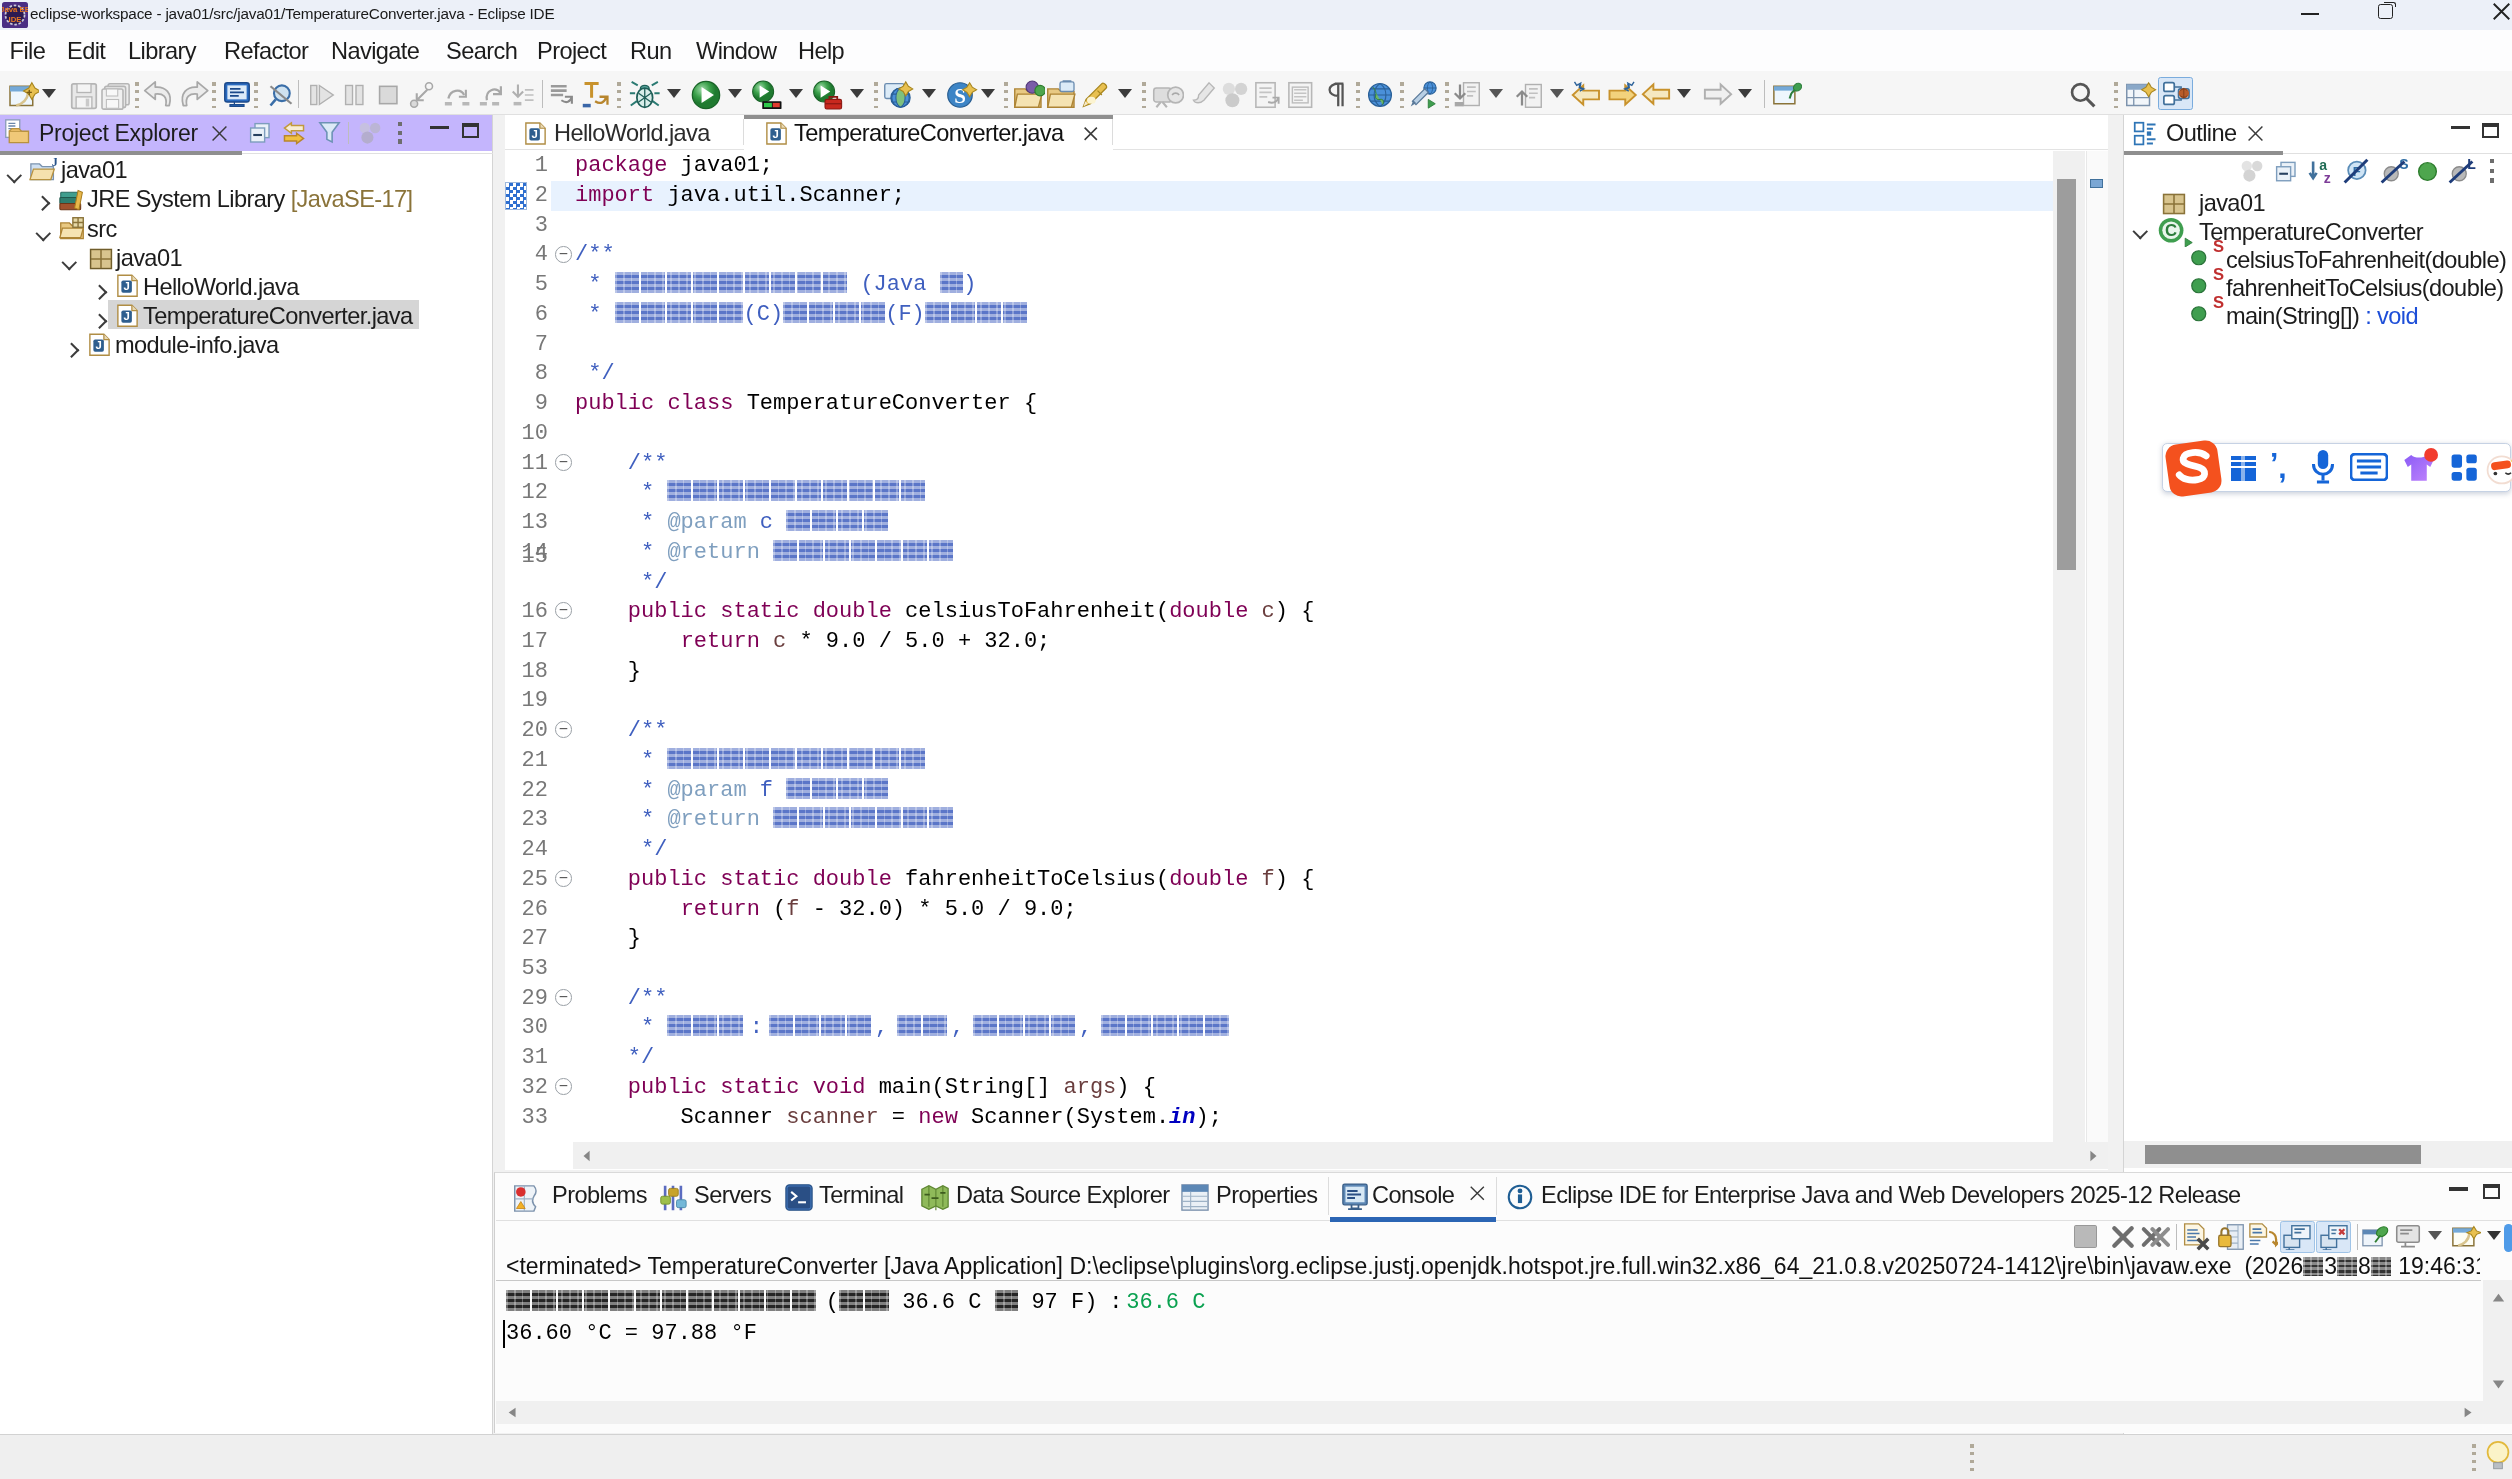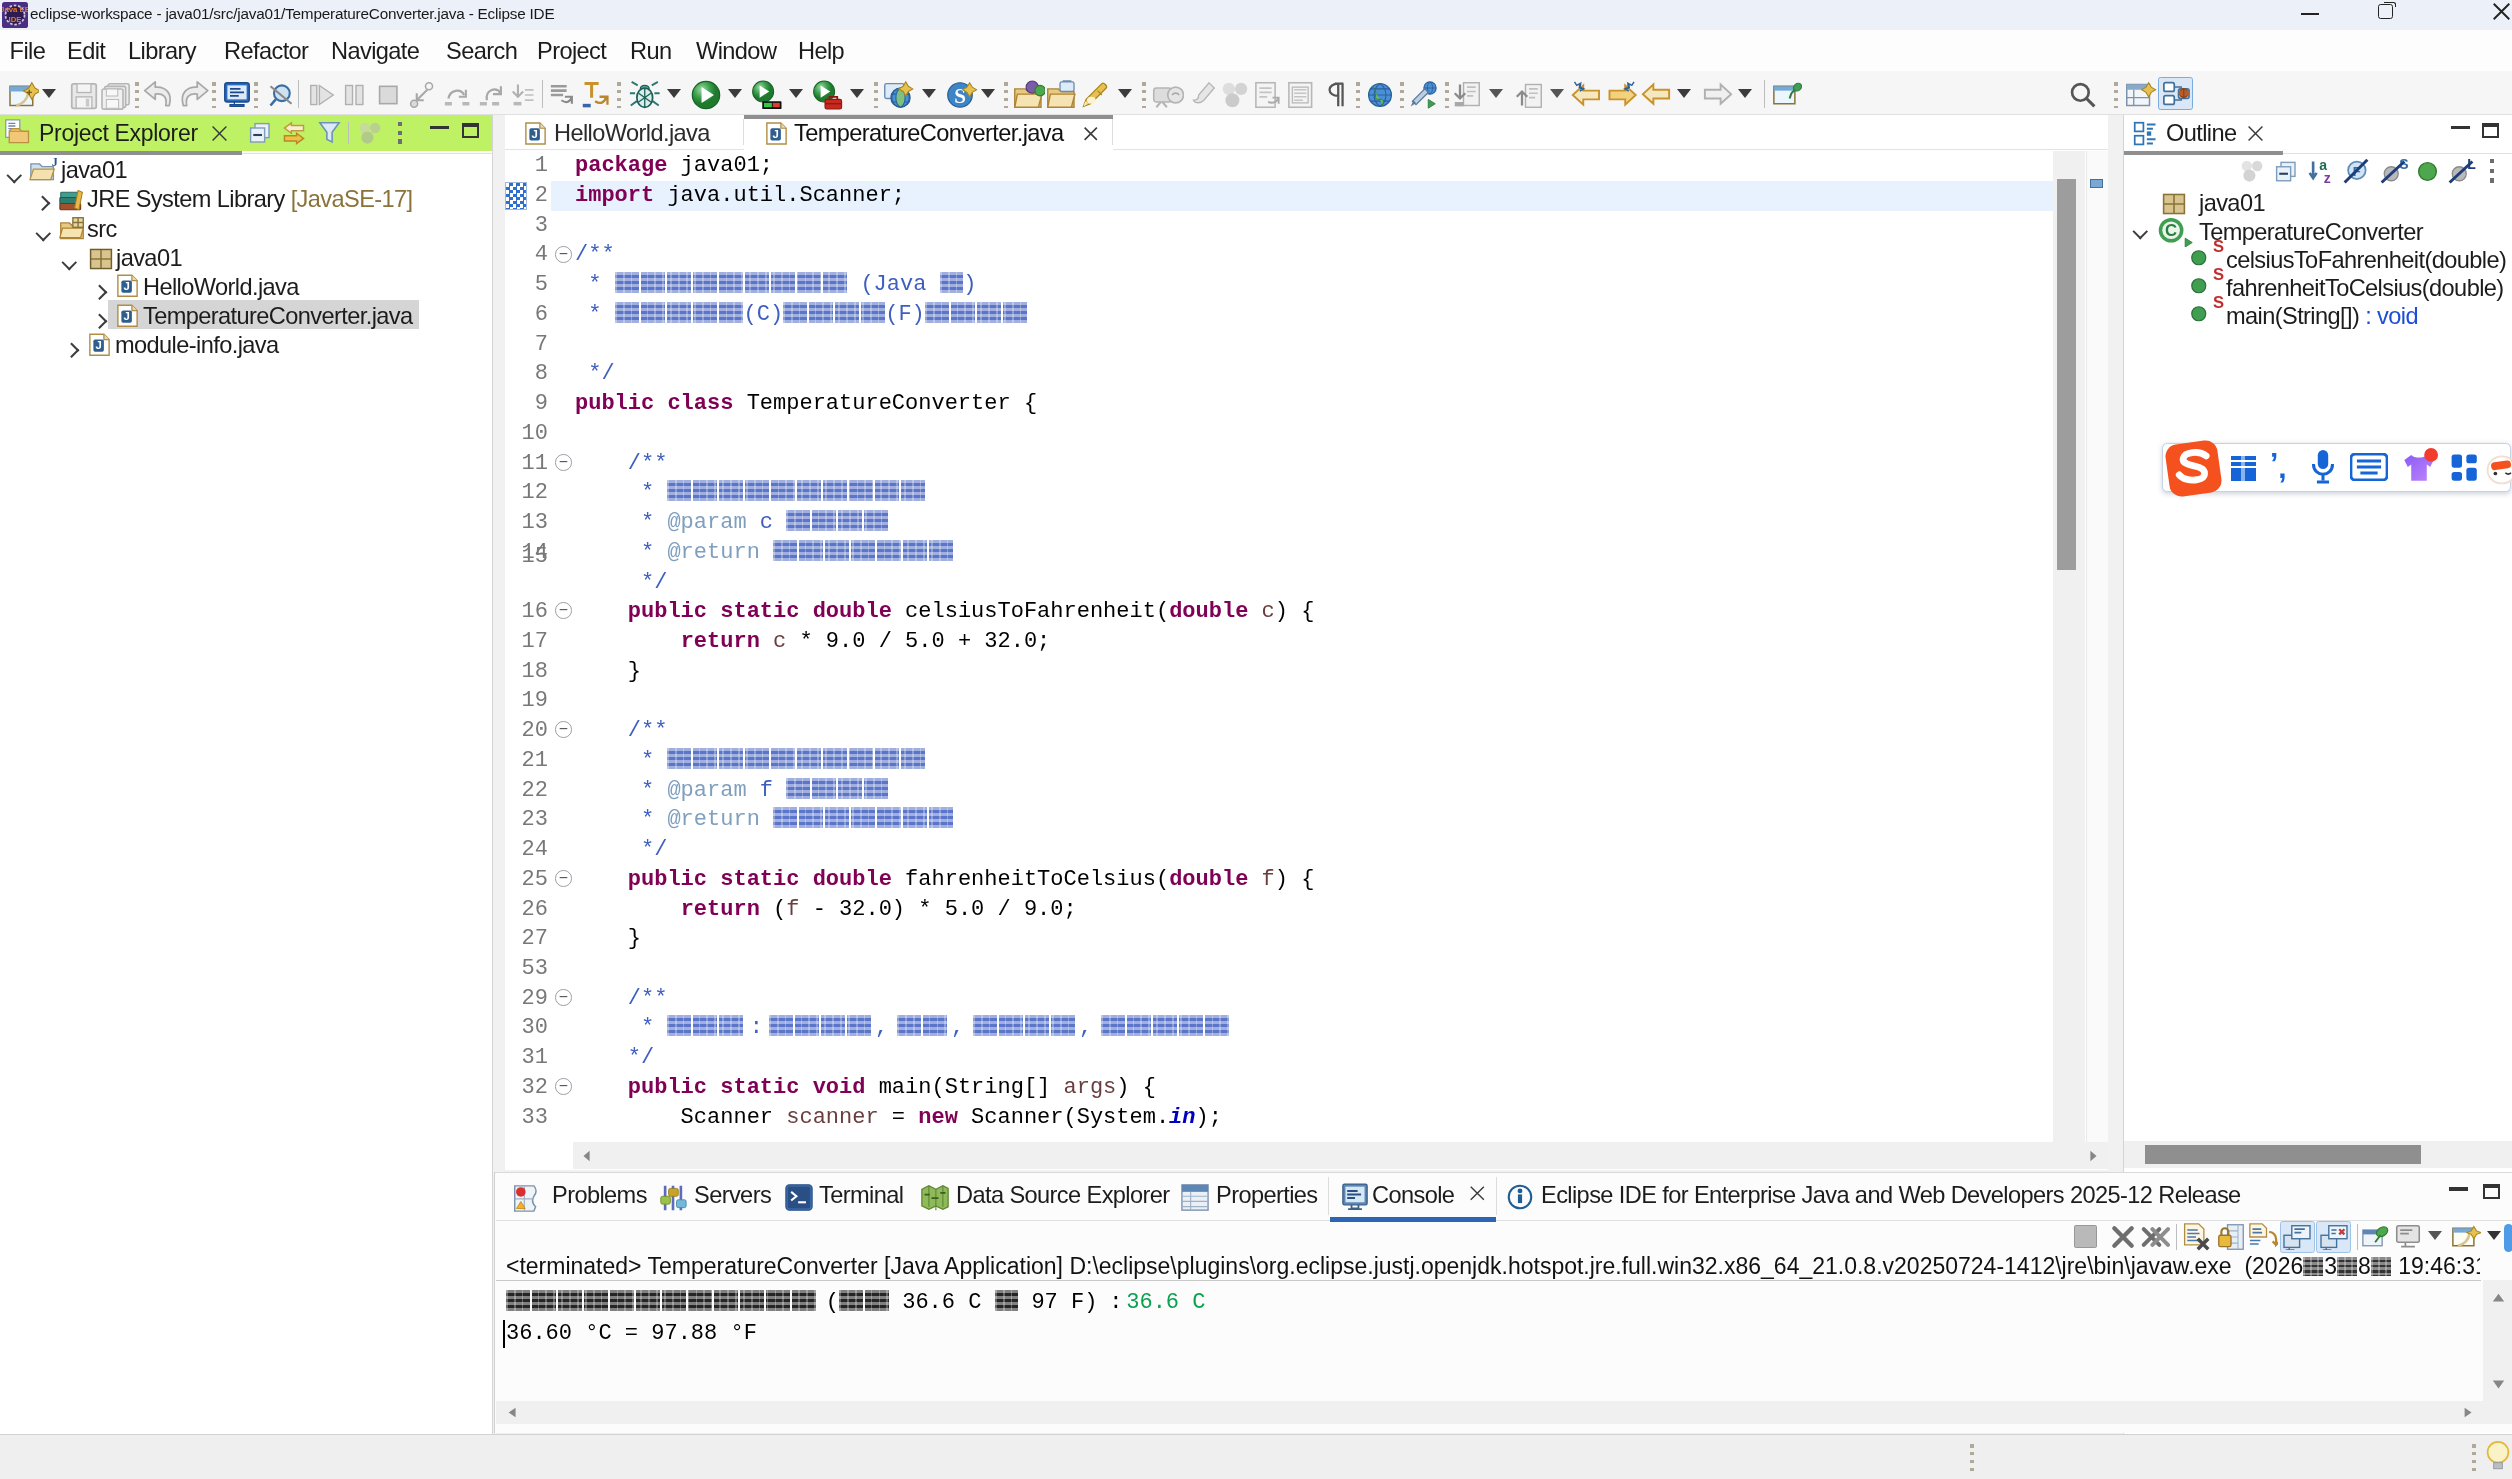--- a/index.html
+++ b/index.html
@@ -6,21 +6,21 @@
 html,body{width:2512px;height:1480px;overflow:hidden;background:#f1f1f1;font-family:"Liberation Sans",sans-serif;-webkit-font-smoothing:antialiased}
 .abs{position:absolute}
 
 .cj{display:inline-block;height:21px;vertical-align:-2.6px;opacity:.85;background:repeating-linear-gradient(to right,rgba(255,255,255,.3) 0 1.7px,rgba(255,255,255,0) 1.7px 7.9px),repeating-linear-gradient(to bottom,rgba(255,255,255,.42) 0 2.6px,rgba(255,255,255,0) 2.6px 6.1px),repeating-linear-gradient(to right,currentColor 0 23.6px,rgba(255,255,255,0) 23.6px 26px)}
 .cjs{display:inline-block;height:19px;vertical-align:-1.7px;opacity:.85;background:repeating-linear-gradient(to right,rgba(255,255,255,.3) 0 1.7px,rgba(255,255,255,0) 1.7px 7px),repeating-linear-gradient(to bottom,rgba(255,255,255,.42) 0 2.6px,rgba(255,255,255,0) 2.6px 5.2px),repeating-linear-gradient(to right,currentColor 0 20px,rgba(255,255,255,0) 20px 23px)}
 .fw{display:inline-block;width:26px;white-space:pre;text-align:left}
 
 .code{position:absolute;left:575px;height:30px;line-height:30px;font-family:"Liberation Mono",monospace;font-size:22px;color:#000;white-space:pre}
 .lnum{position:absolute;left:505px;width:43px;height:30px;line-height:30px;font-family:"Liberation Mono",monospace;font-size:22px;color:#787878;text-align:right}
 .fold{position:absolute;left:555px;width:16.6px;height:16.6px;border:1.3px solid #9aa0a6;border-radius:50%;background:#fff;color:#555;font-size:15.7px;line-height:14px;text-align:center}
-.k{color:#7f0055;font-weight:bold}
+.k{color:#7f0055;font-weight:normal}
 .d{color:#3f5fbf}
 .t{color:#7f9fbf}
 .v{color:#6a3e3e}
 .sf{color:#0000c0;font-style:italic;font-weight:bold}
 .sq{background:linear-gradient(45deg,transparent 44%,#e8503a 47%,#e8503a 58%,transparent 61%) repeat-x left bottom/5.2px 3.5px}
 
 .ui{font-size:23.6px;color:#1c1c1c;white-space:nowrap;letter-spacing:-0.6px}
 .mini{position:absolute;width:19px;height:3.5px;background:#333}
 .maxi{position:absolute;width:16.6px;height:15px;border:2.2px solid #333;border-top-width:4.4px}
 .sepv{position:absolute;width:0.9px;background:#bdbdbd}
@@ -315,21 +315,21 @@
     <rect x="2" y="2" width="12" height="10" rx="2" fill="#fff" stroke="#41719c" stroke-width="2"></rect>
     <rect x="2" y="17" width="12" height="10" rx="2" fill="#fff" stroke="#41719c" stroke-width="2"></rect>
     <rect x="19" y="9" width="12" height="11" rx="2" fill="#fff" stroke="#41719c" stroke-width="2"></rect>
     <path d="M14 7 h8 v2 m-8 13 h8 v-2" stroke="#41719c" stroke-width="1.6" fill="none"></path>
     <circle cx="25" cy="14" r="6" fill="#b85c2a"></circle>
     <path d="M21 11 a6 6 0 0 1 8 0 m-8 6 a6 6 0 0 0 8 0 M25 8 v12" stroke="#7a3a18" stroke-width="1" fill="none"></path>
   </svg>
 </div>
 
 <div class="abs" style="left:0;top:115px;width:493px;height:1319px;background:#fff;border-right:0.9px solid #d4d4d4">
-  <div id="pe-head" class="abs" style="left:0;top:0;width:100%;height:36px;background:#bef264">
+  <div id="pe-head" class="abs" style="left:0;top:0;width:100%;height:36px;background:#c4b5fd">
     <svg class="abs" style="left:4.4px;top:4.4px" width="28" height="28" viewBox="0 0 32 32">
       <rect x="2" y="1" width="16" height="20" fill="#fff" stroke="#8a9cb8" stroke-width="1.5"></rect>
       <path d="M5 5 h8 M5 8 h8 M5 11 h6" stroke="#6b87ab" stroke-width="1.5"></path>
       <path d="M6 14 h22 v13 h-22 z" fill="#f0c878" stroke="#b8923f" stroke-width="1.5"></path>
       <path d="M6 14 l3 -3 h8 l3 3" fill="#e8bb64" stroke="#b8923f" stroke-width="1.5"></path>
     </svg>
     <div class="abs ui" style="left:39px;top:5.2px;font-size:23px;letter-spacing:-0.3px">Project Explorer</div>
     <svg class="abs" style="left:210px;top:8.7px" width="19" height="19" viewBox="0 0 22 22">
         <path d="M3 3 L19 19 M19 3 L3 19" stroke="#3a3a3a" stroke-width="1.7"></path>
       </svg>

